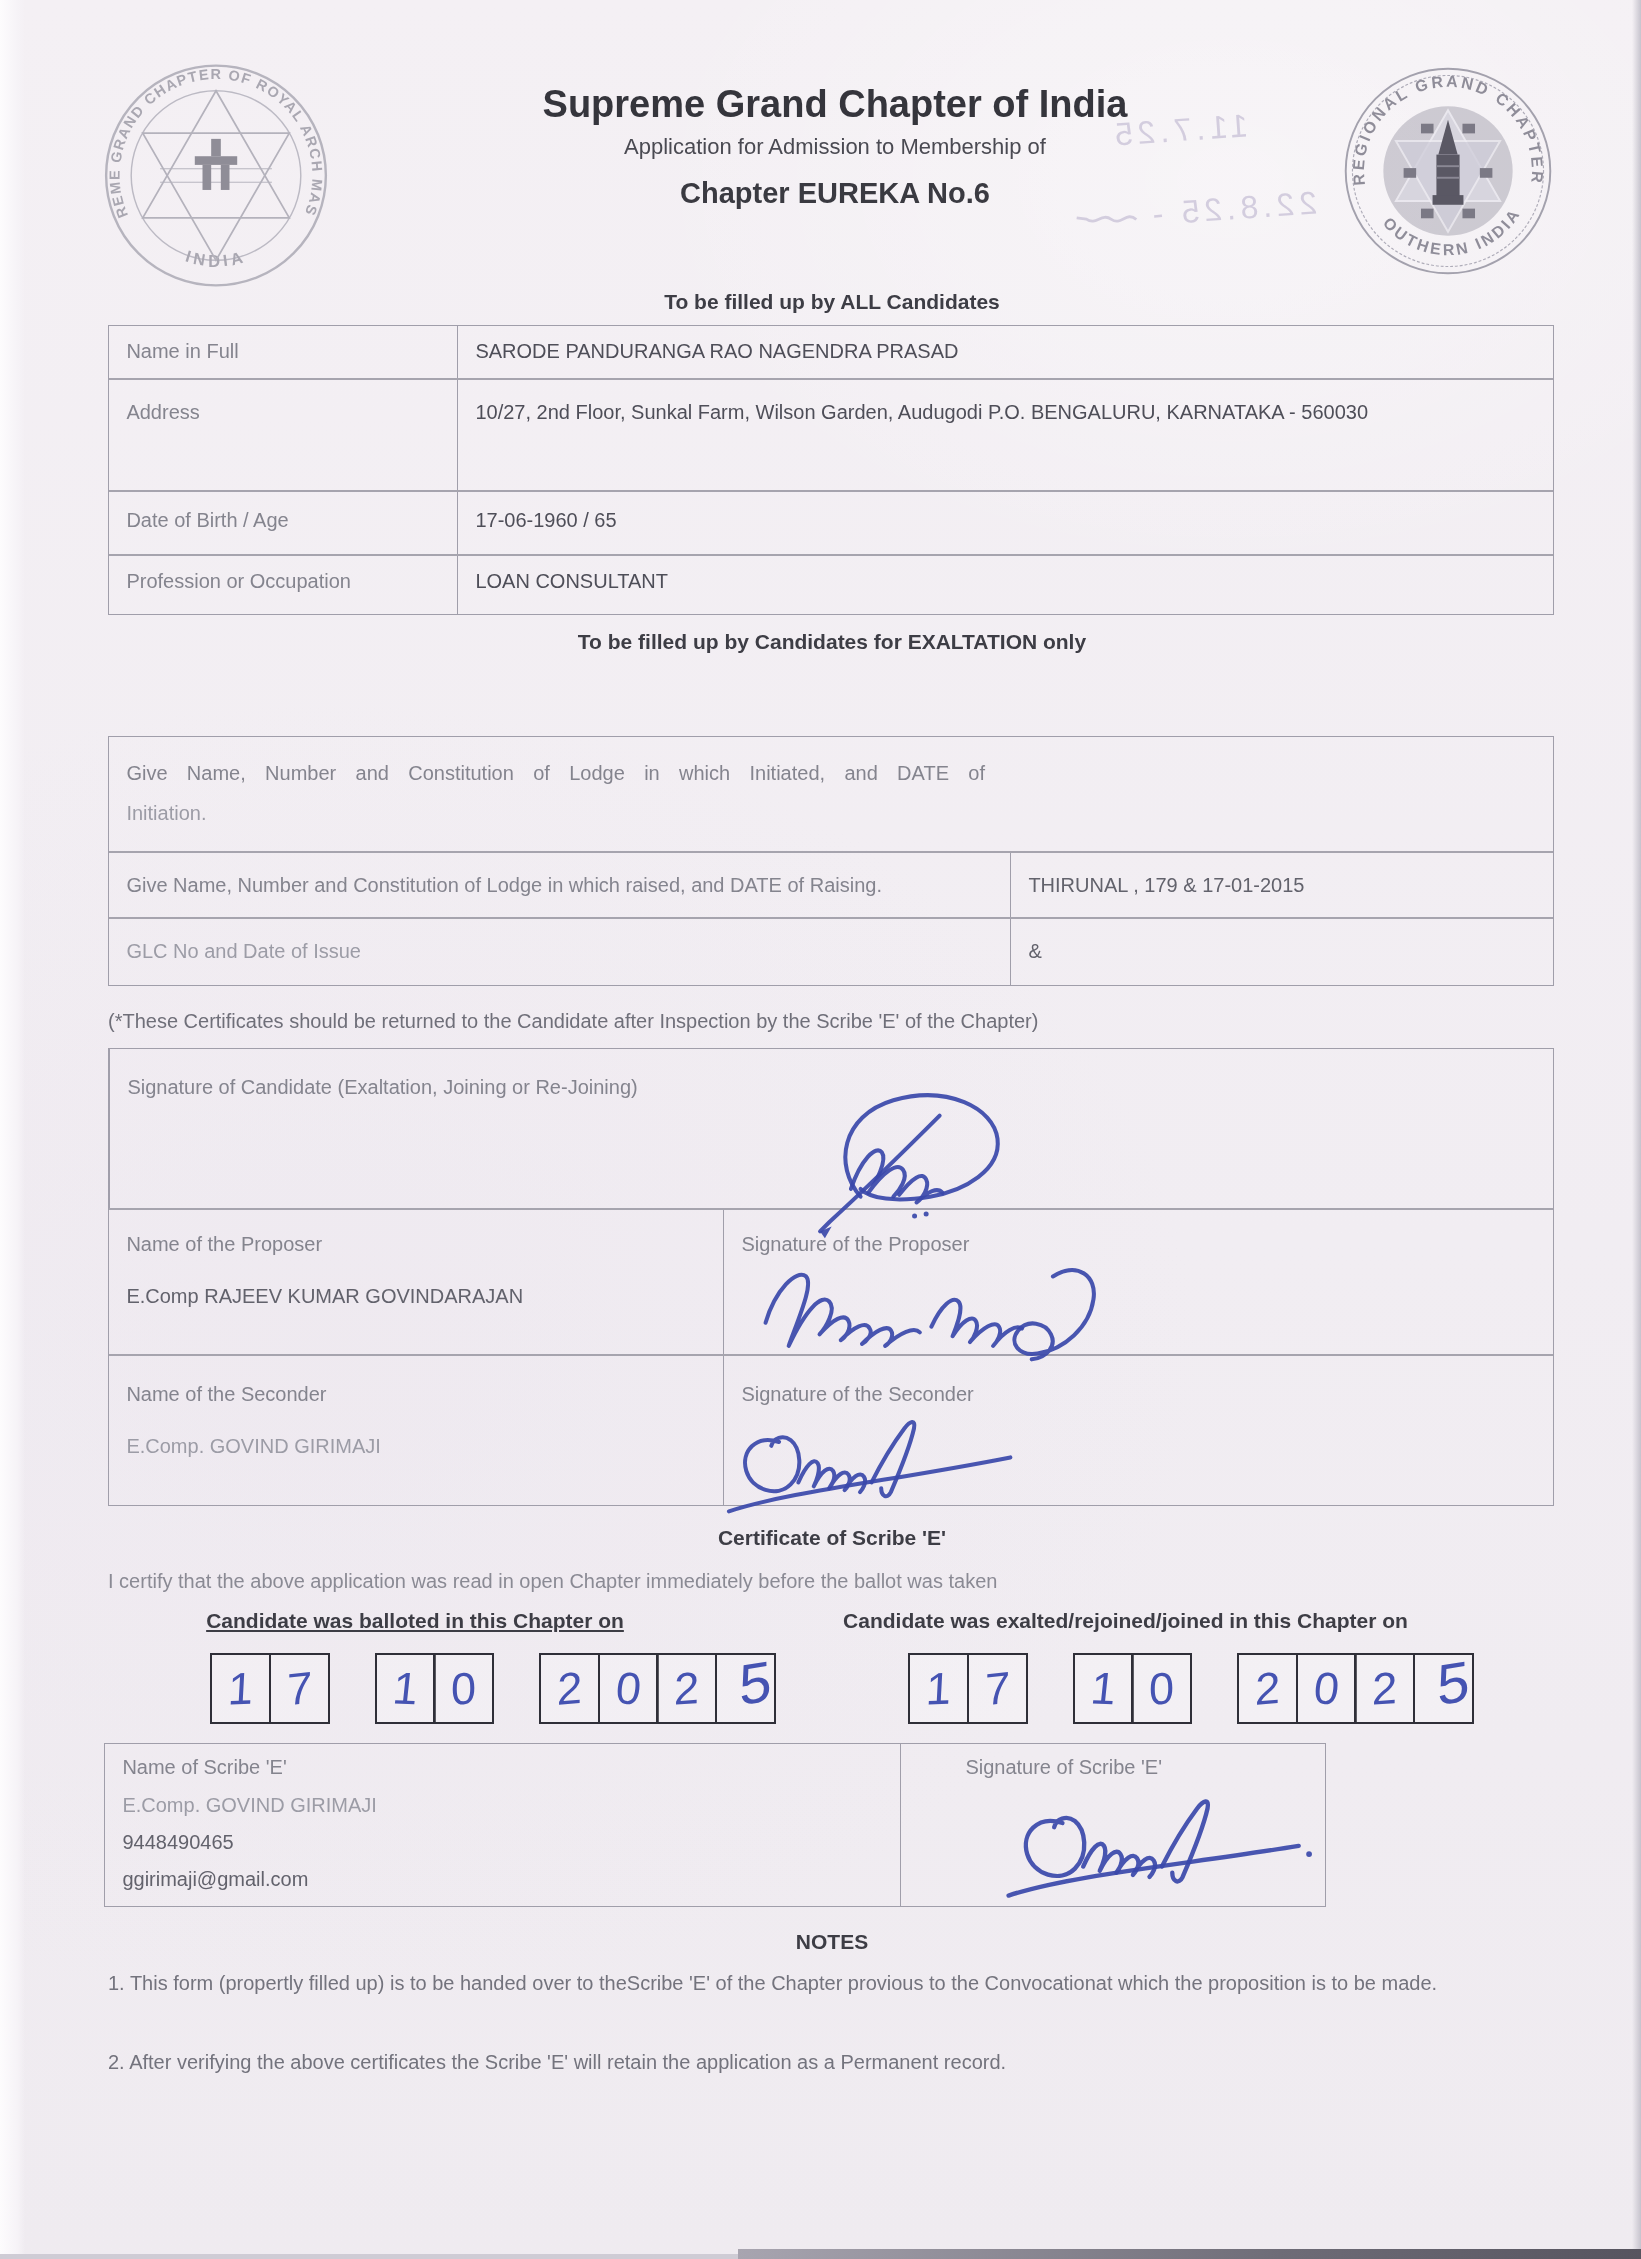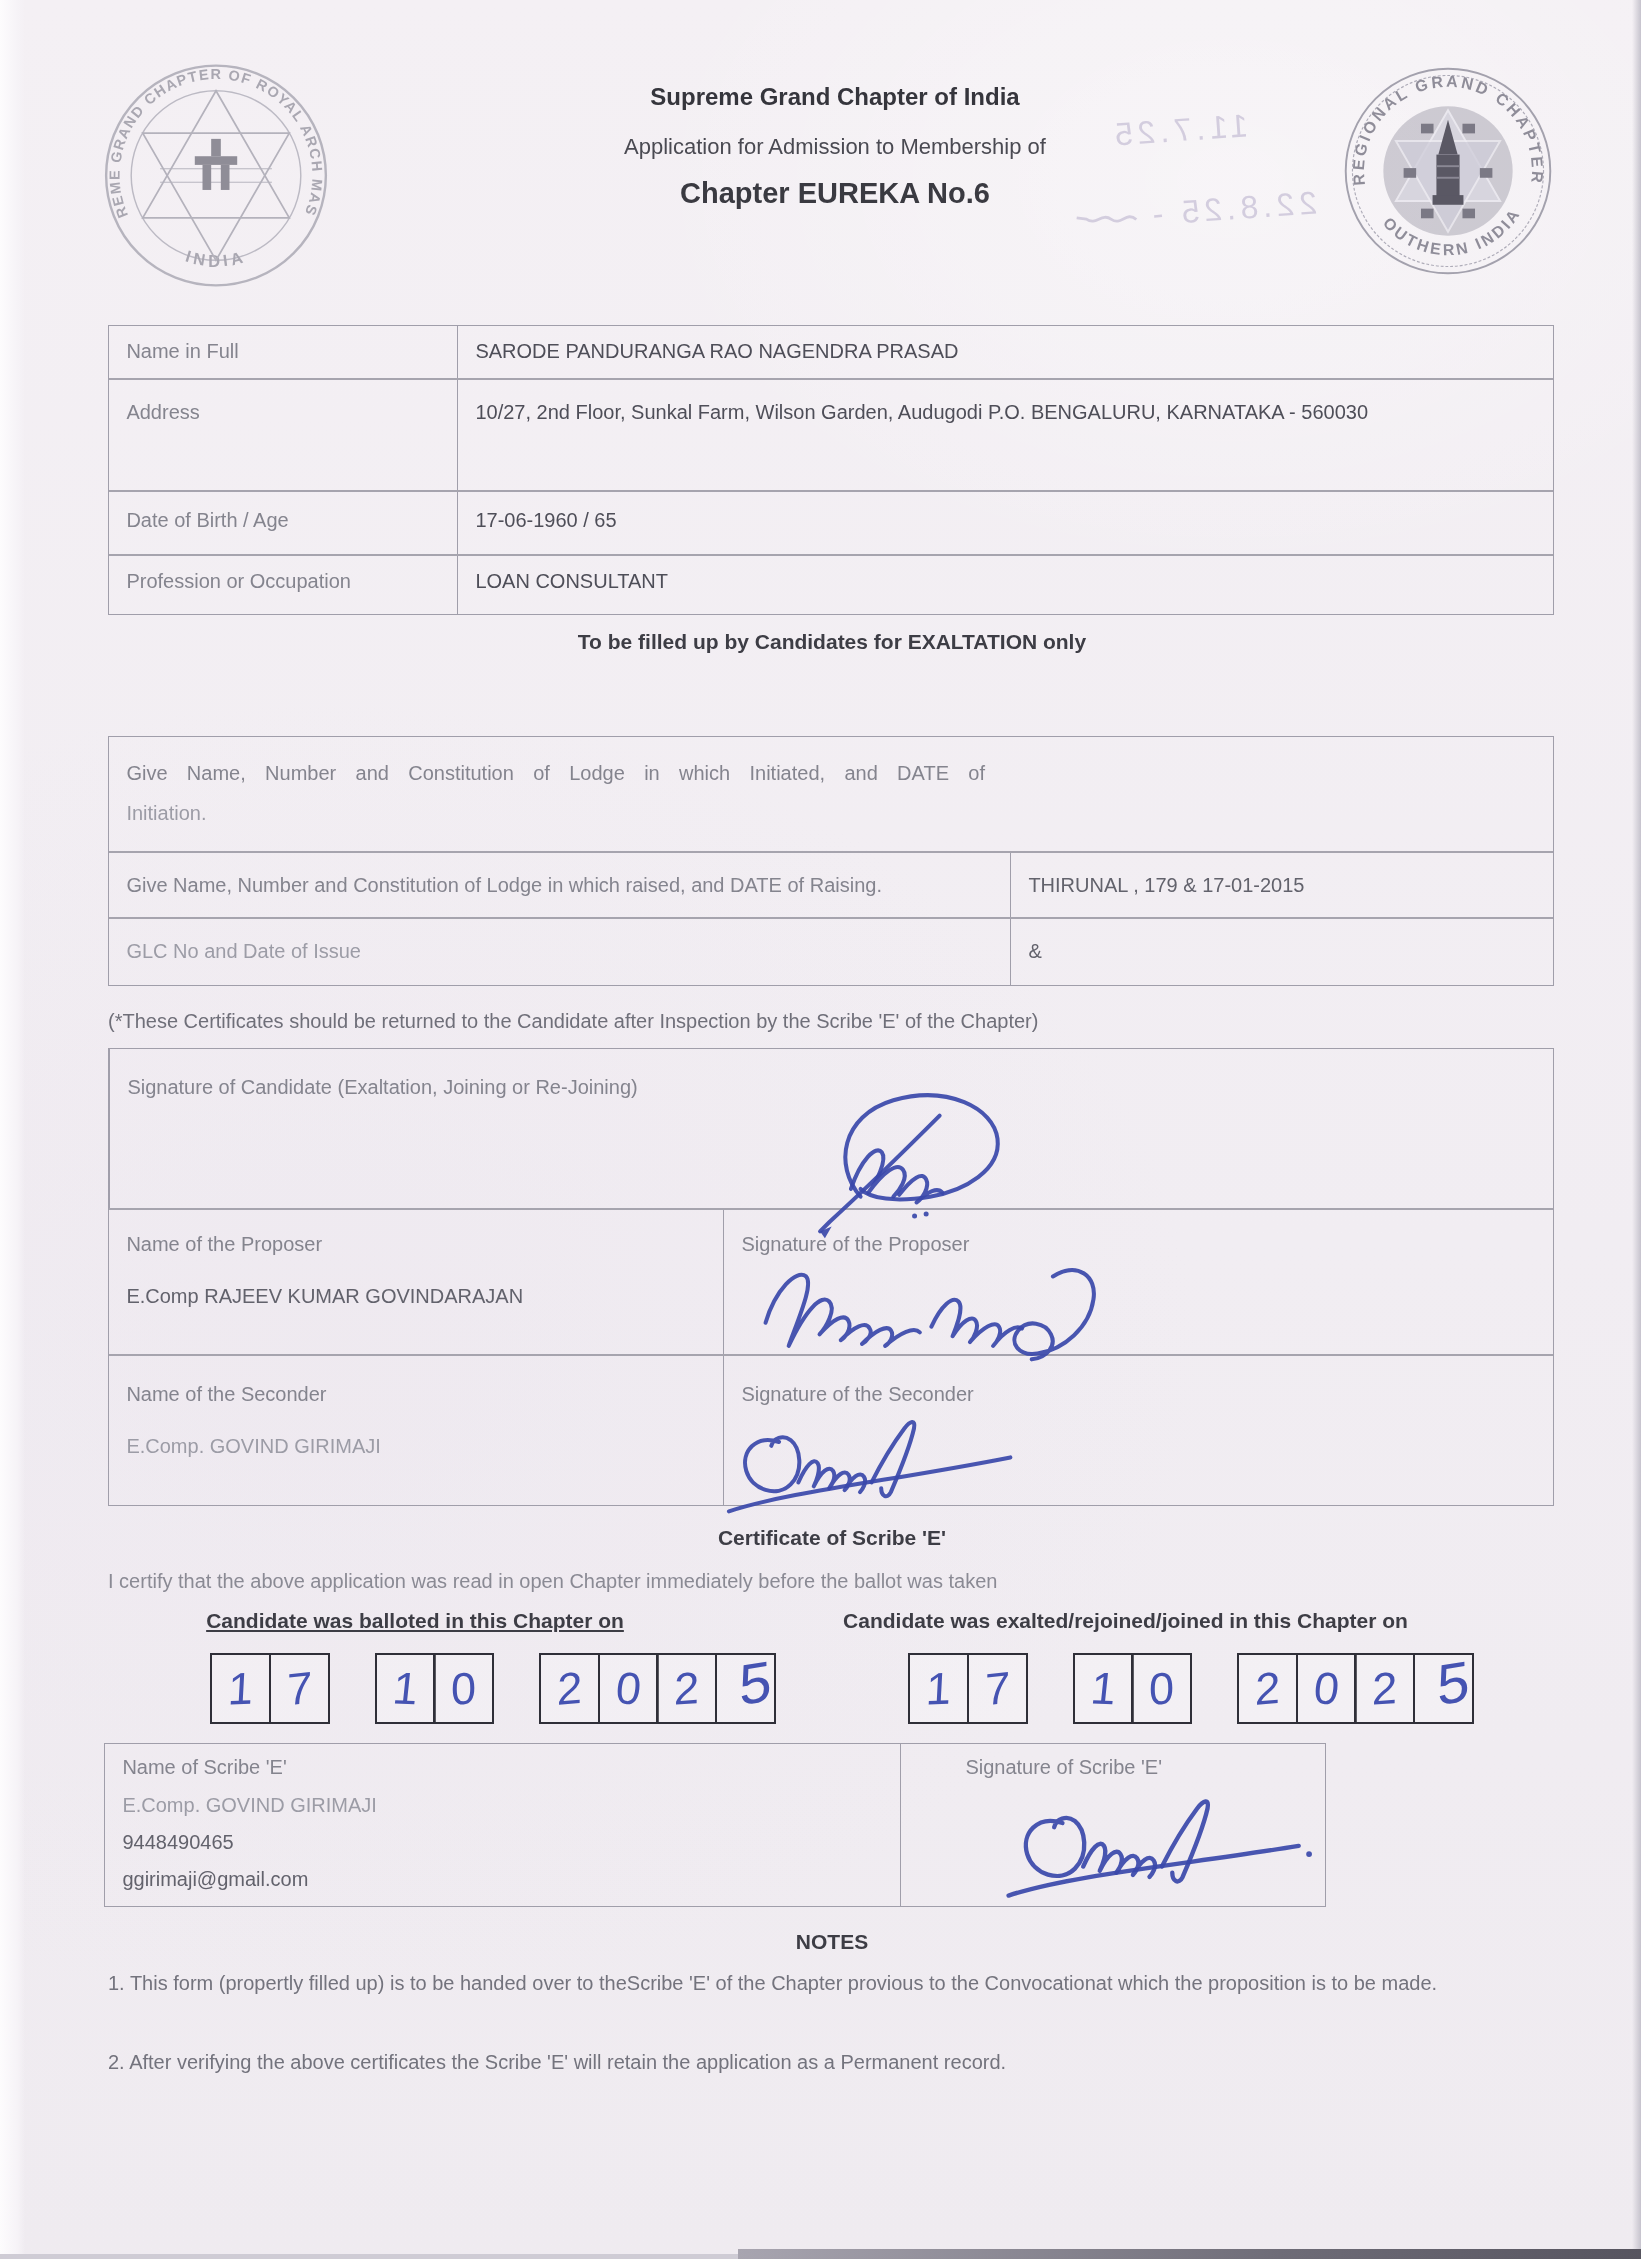--- a/index.html
+++ b/index.html
@@ -7,21 +7,21 @@
     position:relative;width:1641px;height:2259px;overflow:hidden;
     background:#f2eef2;
     background-image:
       radial-gradient(869px 579px at 75% 8%, rgba(255,255,255,.35), rgba(255,255,255,0) 70%),
       radial-gradient(1159px 869px at 20% 60%, rgba(236,230,238,.5), rgba(236,230,238,0) 75%),
       linear-gradient(180deg,#f4f0f4 0%,#f1edf2 55%,#efebf0 100%);
     font-family:"Liberation Sans", sans-serif;color:#54545e;
   }
   .abs{position:absolute;}
   
-  .org-title{font-size:24px;font-weight:bold;color:#35353c;text-align:center;}
+  .org-title{font-size:38px;font-weight:bold;color:#35353c;text-align:center;}
   .org-sub{font-size:22px;color:#4a4a52;text-align:center;}
   .org-chapter{font-size:29px;font-weight:bold;color:#3a3a41;text-align:center;}
   .bleed{transform:scaleX(-1) rotate(4deg);color:#cbc4d9;opacity:.8;font-size:32px;letter-spacing:4.8px;white-space:nowrap;}
   .bleed .squig{vertical-align:middle;margin-left:7.7px;}
   
   .h-center{font-size:21px;font-weight:bold;color:#3d3d45;text-align:center;}
   .para{font-size:20px;color:#8e8e98;line-height:34px;}
   .note-line{font-size:20px;color:#6f6f79;}
   
   .tbl{position:absolute;border:1px solid #a09eaa;box-sizing:border-box;}
@@ -124,20 +124,21 @@
     <g fill="#7b7985">
       <rect x="86" y="66" width="13" height="10"></rect>
         <rect x="129" y="66" width="13" height="10"></rect>
       <rect x="68" y="112" width="13" height="10"></rect>
         <rect x="147" y="112" width="13" height="10"></rect>
       <rect x="86" y="154" width="13" height="10"></rect>
         <rect x="129" y="154" width="13" height="10"></rect>
     </g>
   </svg>
 
+  <div class="abs h-center" style="left:108px;top:290px;width:1448px;">To be filled up by ALL Candidates</div>
 
   <div class="tbl" style="left:108px;top:325px;width:1446px;">
     <div class="trow" style="height:54px;">
       <div class="tcell lab" style="width:348px;">Name in Full</div>
       <div class="tcell val vline" style="flex:1;">SARODE PANDURANGA RAO NAGENDRA PRASAD</div>
     </div>
     <div class="trow" style="height:112px;">
       <div class="tcell lab" style="width:348px;padding-top:21px;">Address</div>
       <div class="tcell val vline" style="flex:1;padding-top:21px;padding-right:29px;">10/27, 2nd Floor, Sunkal Farm, Wilson Garden, Audugodi P.O. BENGALURU, KARNATAKA - 560030</div>
     </div>

